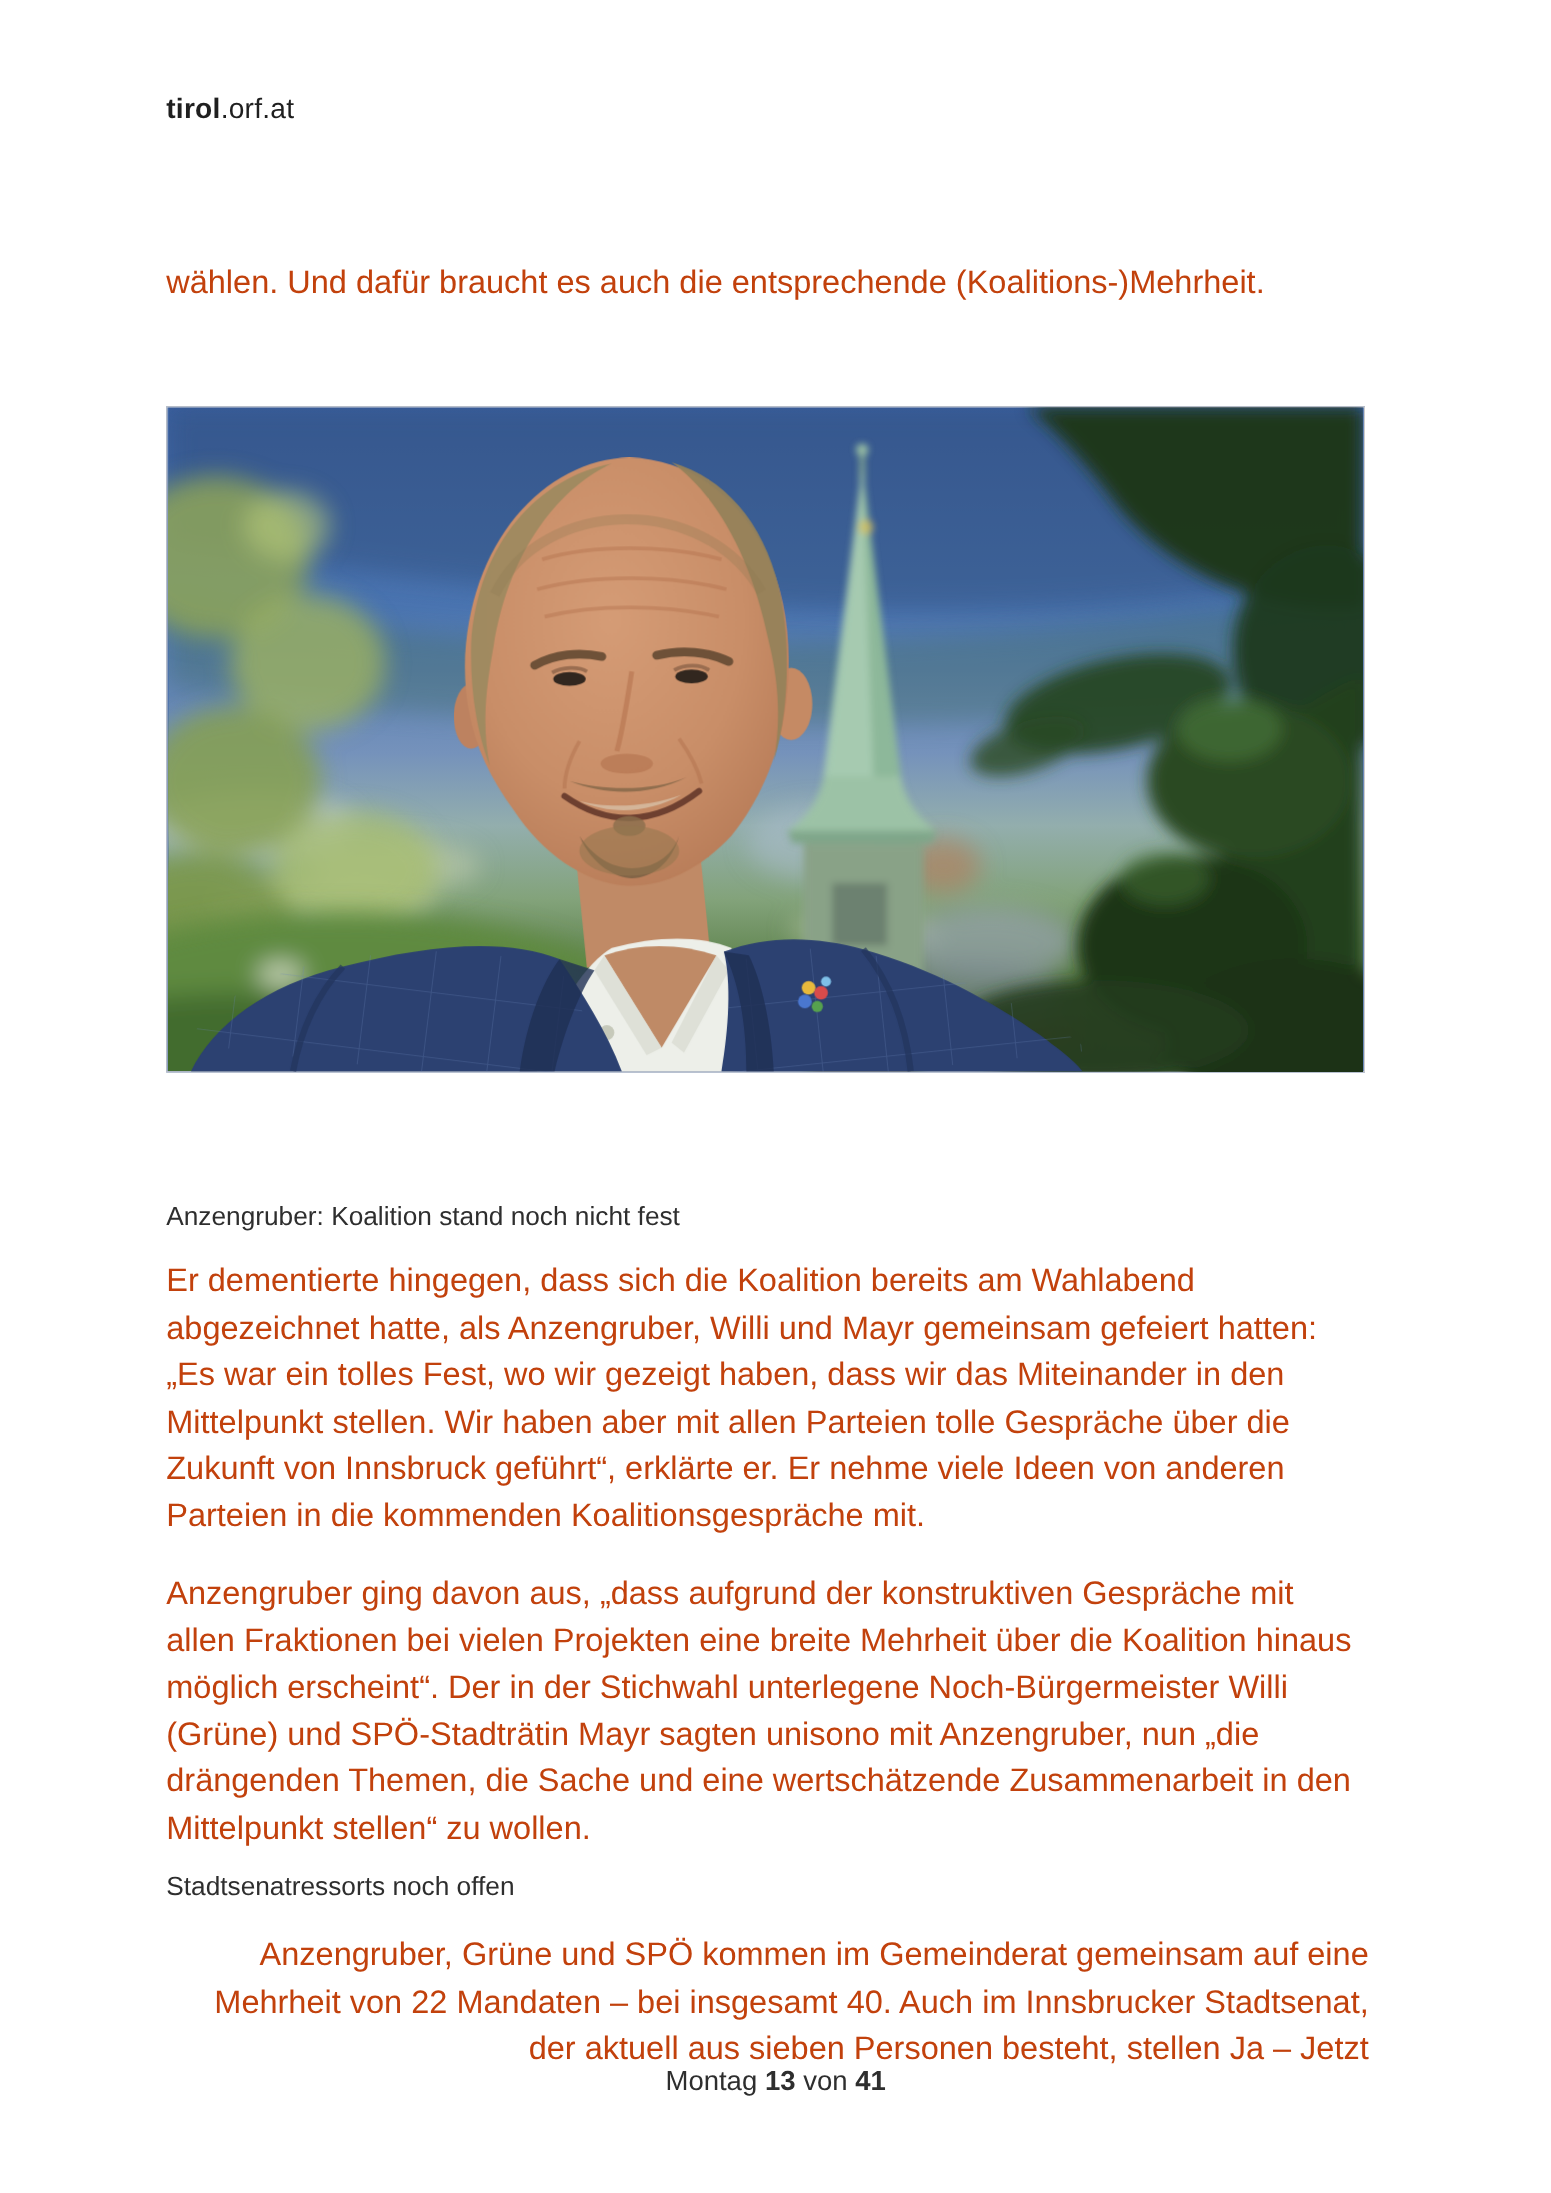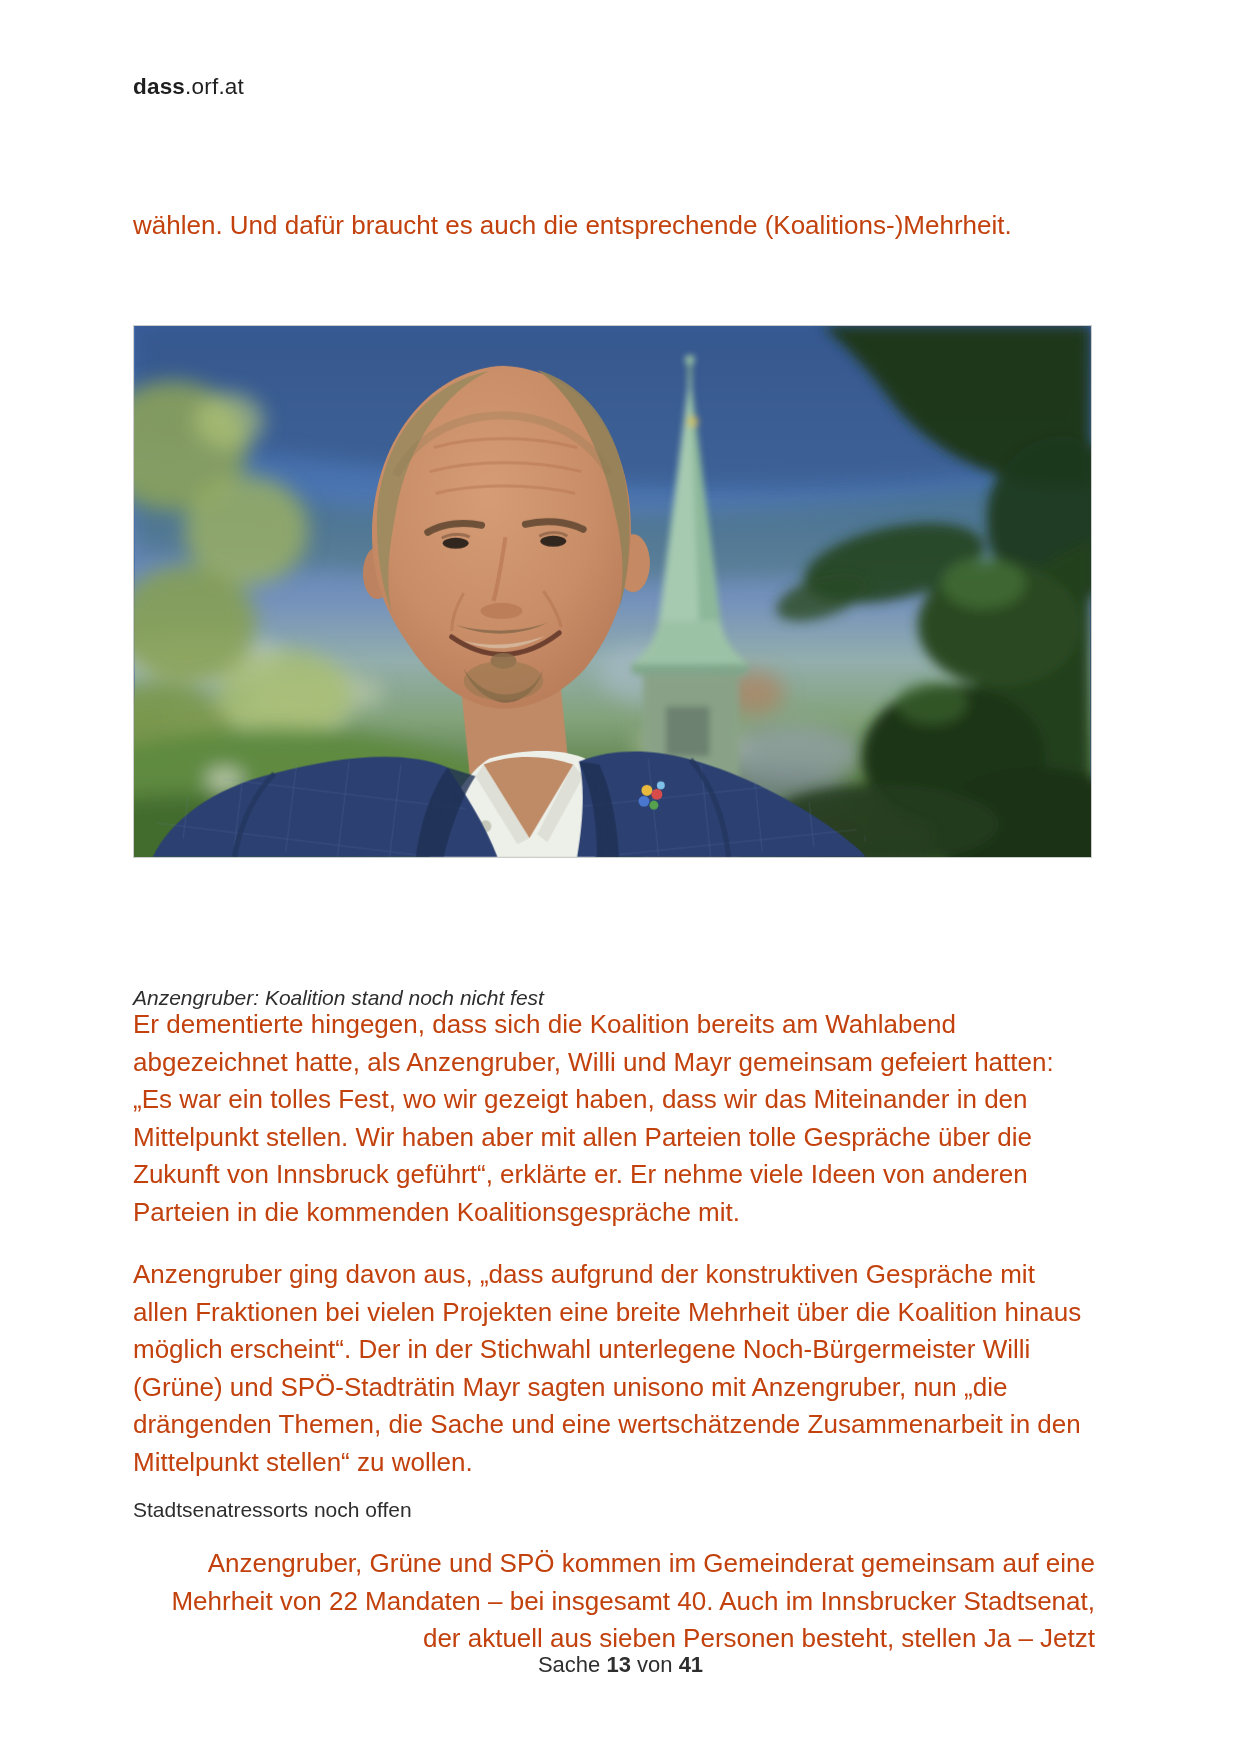--- a/index.html
+++ b/index.html
@@ -29,38 +29,38 @@
     border:1px solid #cccccc;
     overflow:hidden;
     background:#4a70b0;
   }
   .photo svg{ display:block; width:957px; height:531px; }
   .caption{ top:866px; }
   .kicker{
     position:absolute; left:133px; width:962px;
     font-size:21px; line-height:28px; color:#2e2e2e;
   }
-  .k1{ top:984px;font-style:italic; }
+  .k1{ top:960px; }
   .k2{ top:1496px; }
   .p1{ top:1006px; }
   .p2{ top:1256px; }
   .p3{ top:1545px;text-align:right; }
   .pagefooter{
     position:absolute; left:0; top:1652px; width:1241px;
     text-align:center; font-size:22px; color:#2e2e2e;
   }
   .pagefooter .b{ font-weight:bold; }
 </style>
 </head>
 <body>
 
 <div class="page">
 
   <div class="brand">
-    <span class="b">dass</span><span>.orf.at</span>
+    <span class="b">tirol</span><span>.orf.at</span>
   </div>
 
   <p class="bodytext lead">wählen. Und dafür braucht es auch die entsprechende (Koalitions-)Mehrheit.</p>
 
   <div class="photo">
 
     <svg viewBox="0 0 959 533" xmlns="http://www.w3.org/2000/svg">
       <defs>
         <linearGradient id="bg" x1="0" y1="0" x2="0" y2="1">
           <stop offset="0" stop-color="#3a5f9f"></stop>
@@ -232,19 +232,19 @@
 
   <p class="bodytext p1">Er dementierte hingegen, dass sich die Koalition bereits am Wahlabend abgezeichnet hatte, als Anzengruber, Willi und Mayr gemeinsam gefeiert hatten: „Es war ein tolles Fest, wo wir gezeigt haben, dass wir das Miteinander in den Mittelpunkt stellen. Wir haben aber mit allen Parteien tolle Gespräche über die Zukunft von Innsbruck geführt“, erklärte er. Er nehme viele Ideen von anderen Parteien in die kommenden Koalitionsgespräche mit.</p>
 
   <p class="bodytext p2">Anzengruber ging davon aus, „dass aufgrund der konstruktiven Gespräche mit allen Fraktionen bei vielen Projekten eine breite Mehrheit über die Koalition hinaus möglich erscheint“. Der in der Stichwahl unterlegene Noch-Bürgermeister Willi (Grüne) und SPÖ-Stadträtin Mayr sagten unisono mit Anzengruber, nun „die drängenden Themen, die Sache und eine wertschätzende Zusammenarbeit in den Mittelpunkt stellen“ zu wollen.</p>
 
   <h2 class="kicker k2" style="font-weight:normal;">Stadtsenatressorts noch offen</h2>
 
   <p class="bodytext p3">Anzengruber, Grüne und SPÖ kommen im Gemeinderat gemeinsam auf eine Mehrheit von 22 Mandaten – bei insgesamt 40. Auch im Innsbrucker Stadtsenat, der aktuell aus sieben Personen besteht, stellen Ja – Jetzt</p>
 
   <div class="pagefooter">
-    <span>Sache</span>
+    <span>Montag</span>
     <span class="b">13</span>
     <span>von</span>
     <span class="b">41</span>
   </div>
 
 </div>
 
 </body></html>

